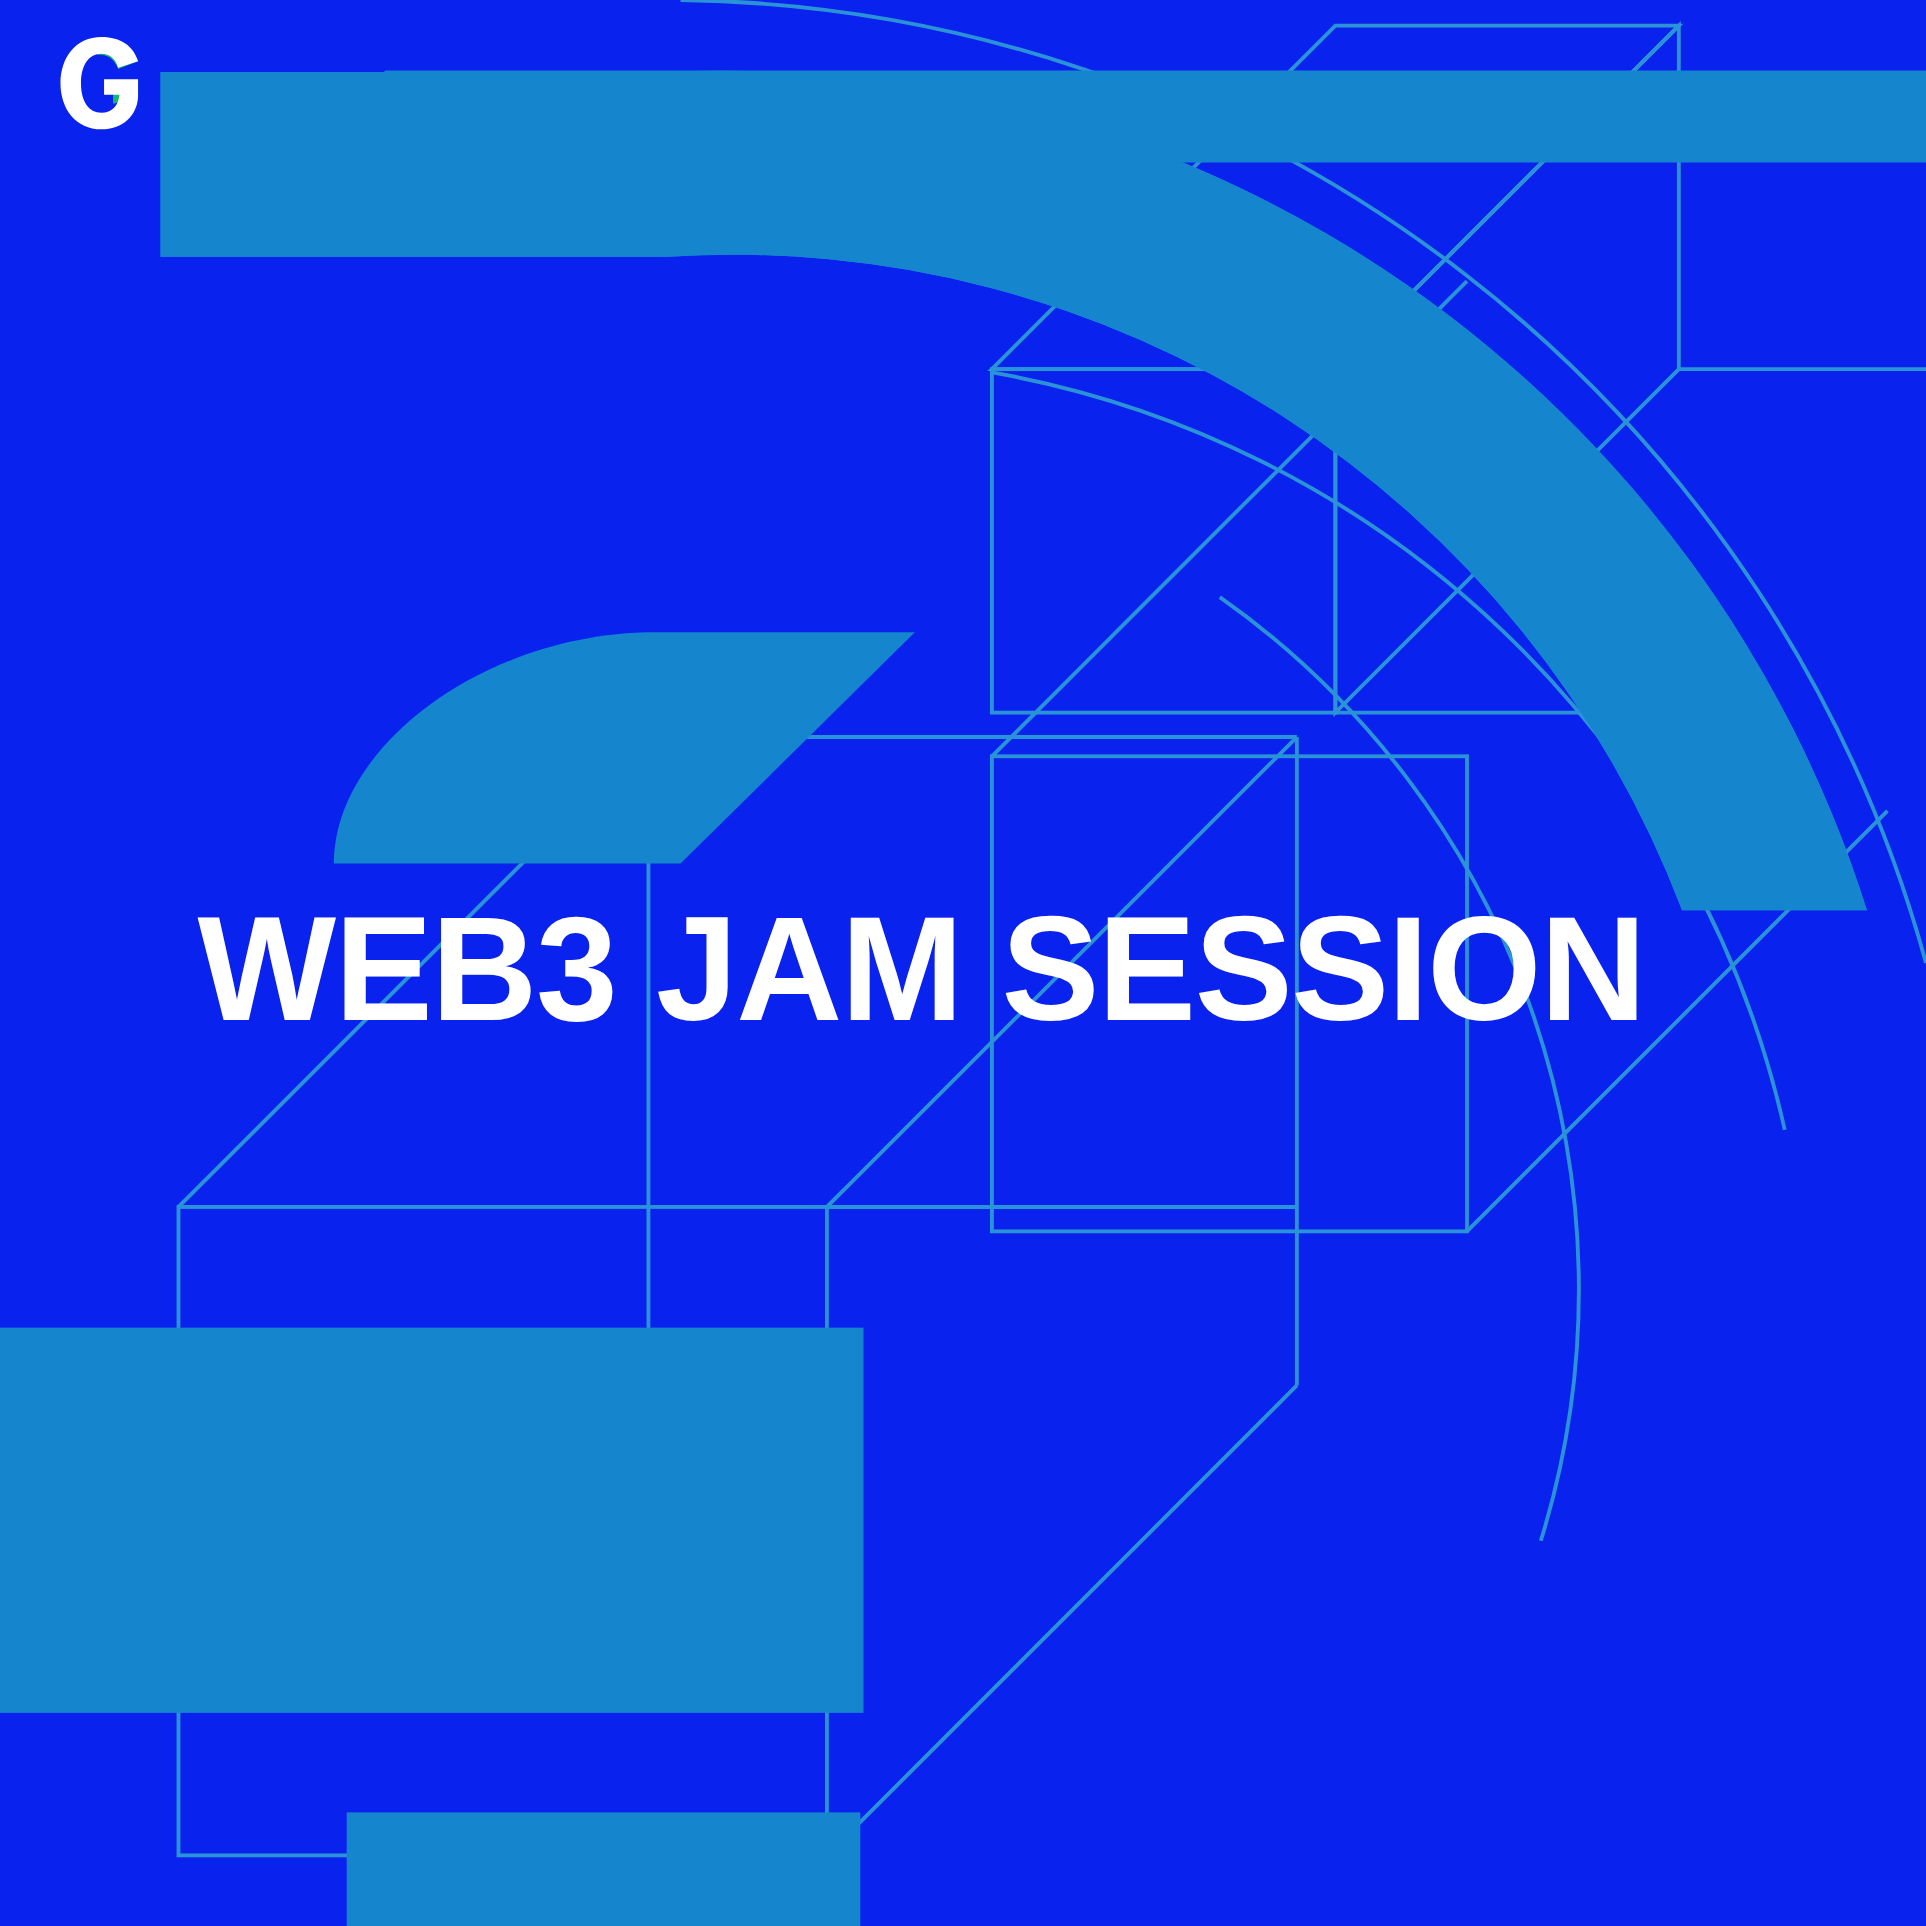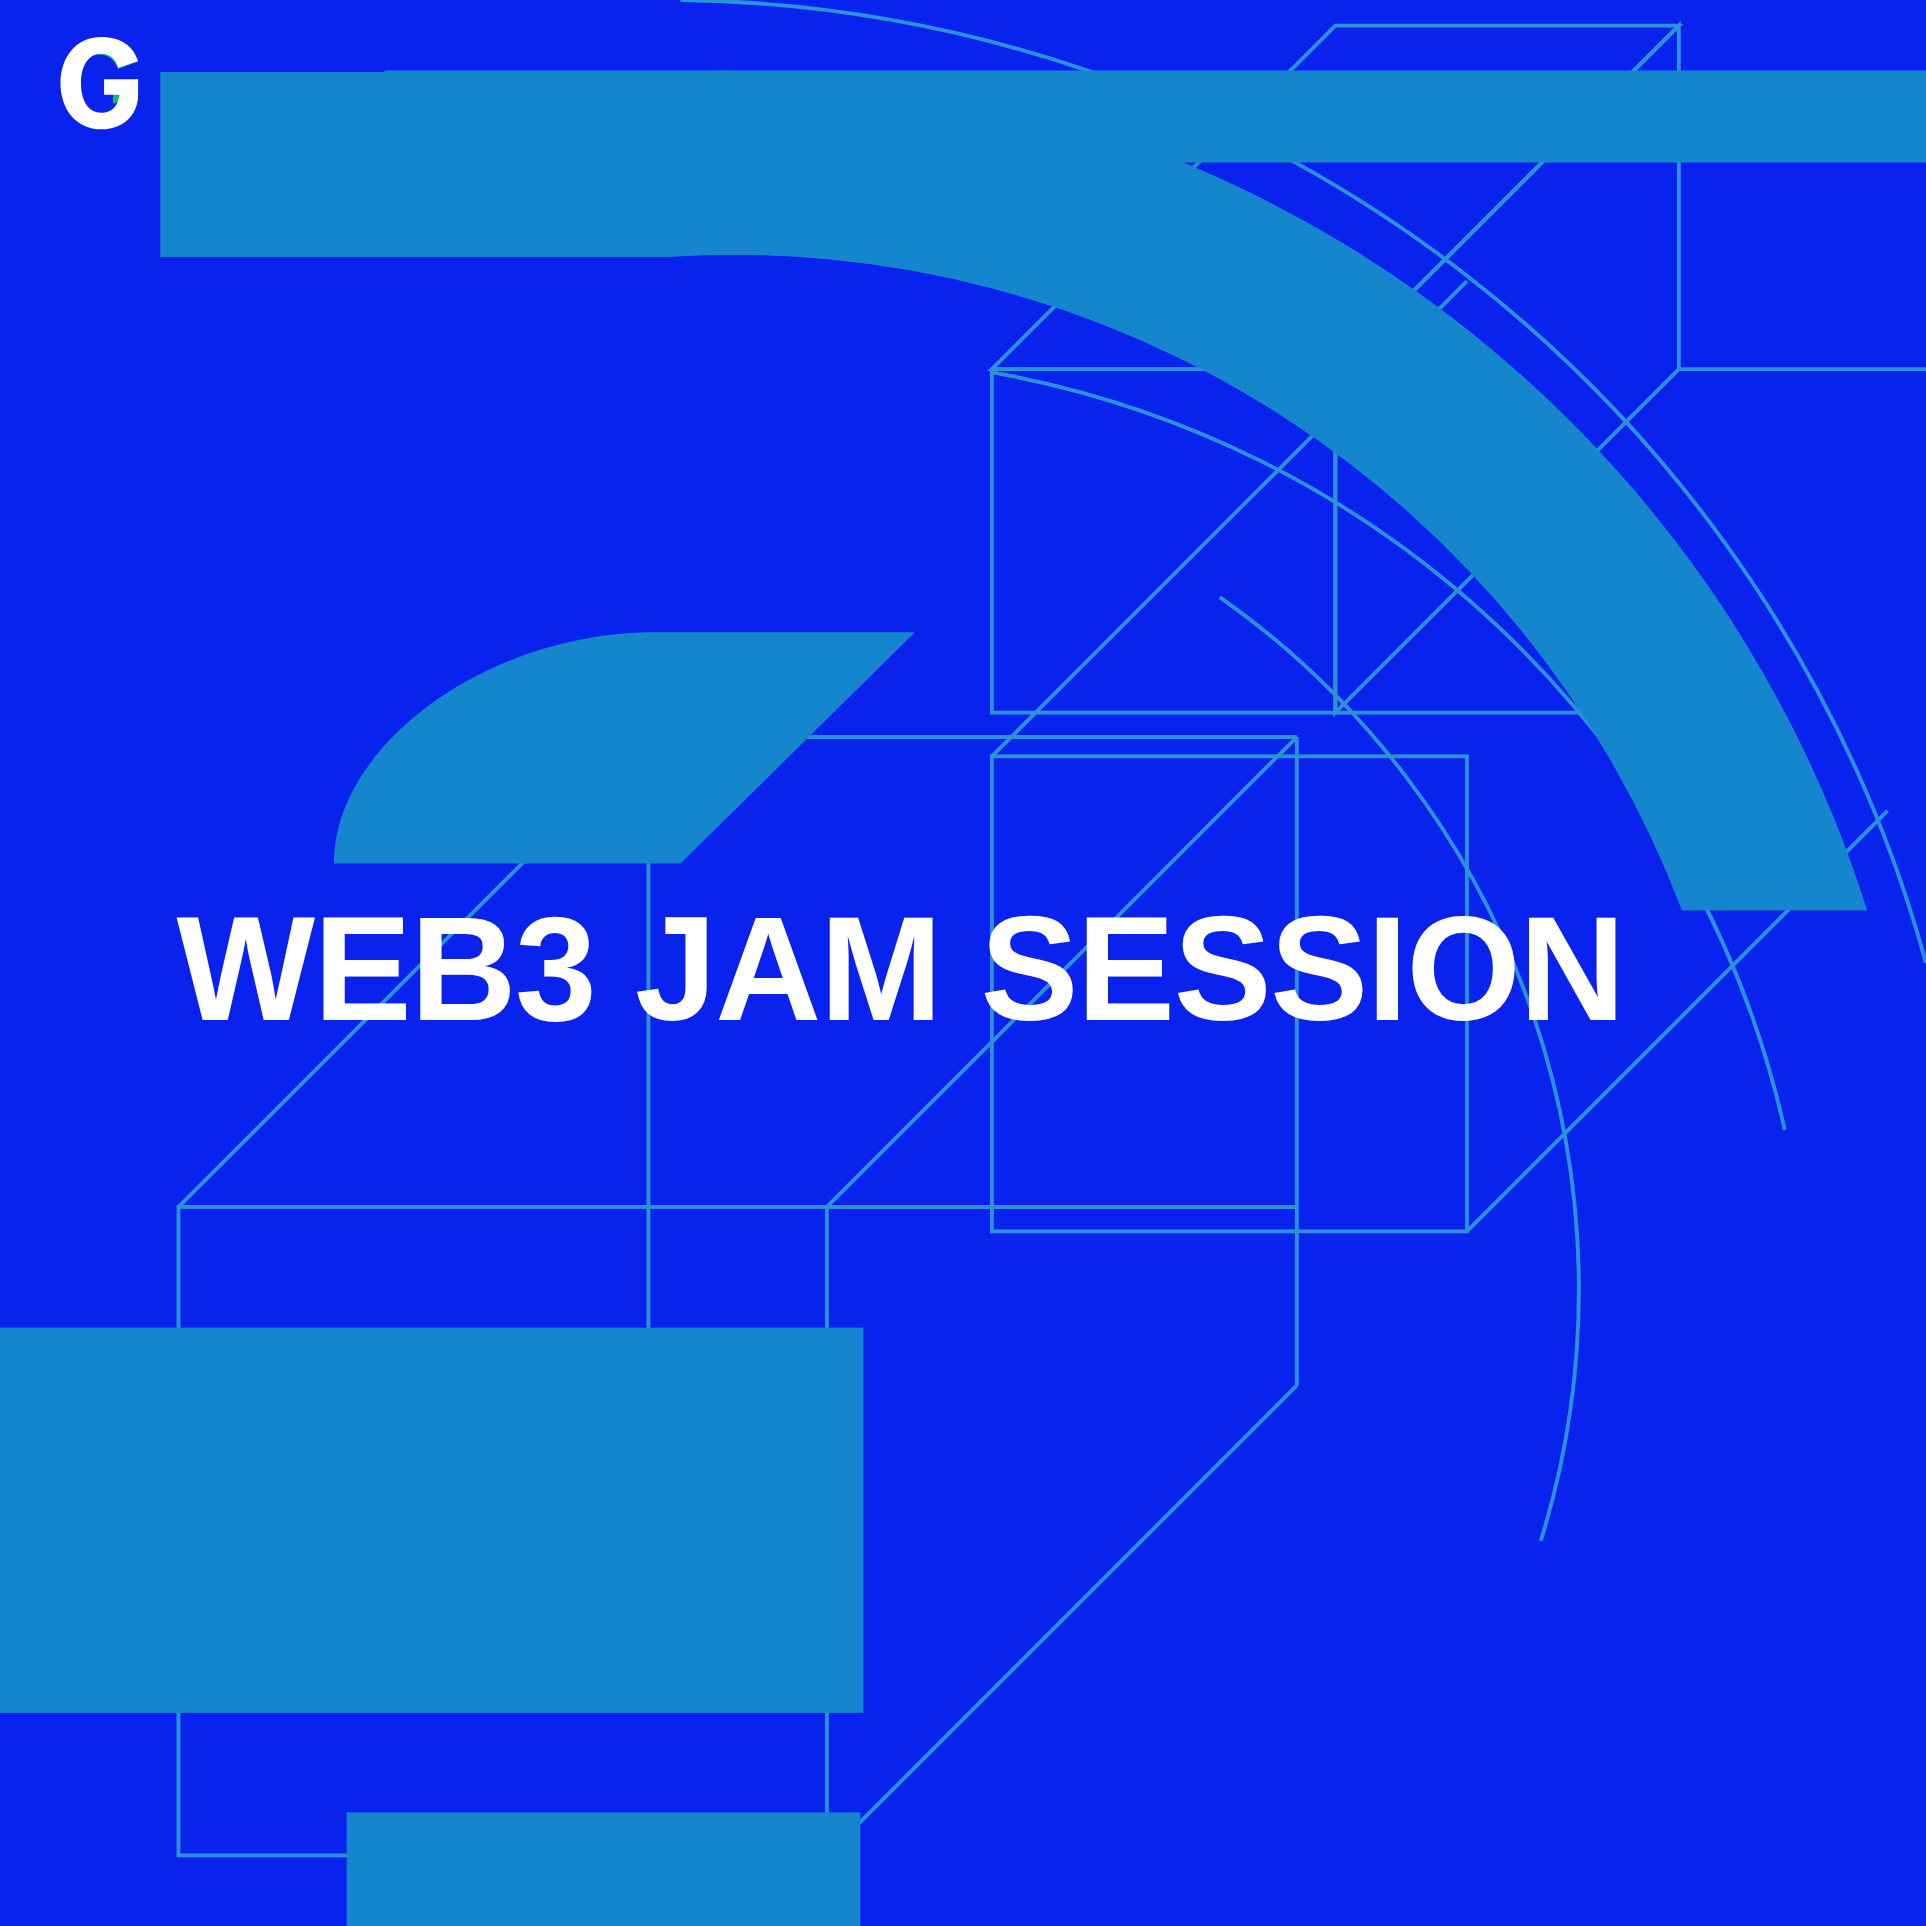--- a/index.html
+++ b/index.html
@@ -31,21 +31,21 @@
     z-index: 40;
   }
   #logo-svg { display: block; width: 103px; height: 109px; }
 
   #headline {
     position: absolute;
     left: 0;
     top: 894px;
     width: 1670px;
     z-index: 50;
-    text-align: center;
+    text-align: right;
     pointer-events: none;
   }
   #headline-text {
     display: block;
     margin: 0;
     padding: 0 0 0 158px;
     color: #ffffff;
     font-family: "Liberation Sans", sans-serif;
     font-weight: 700;
     font-size: 149px;

